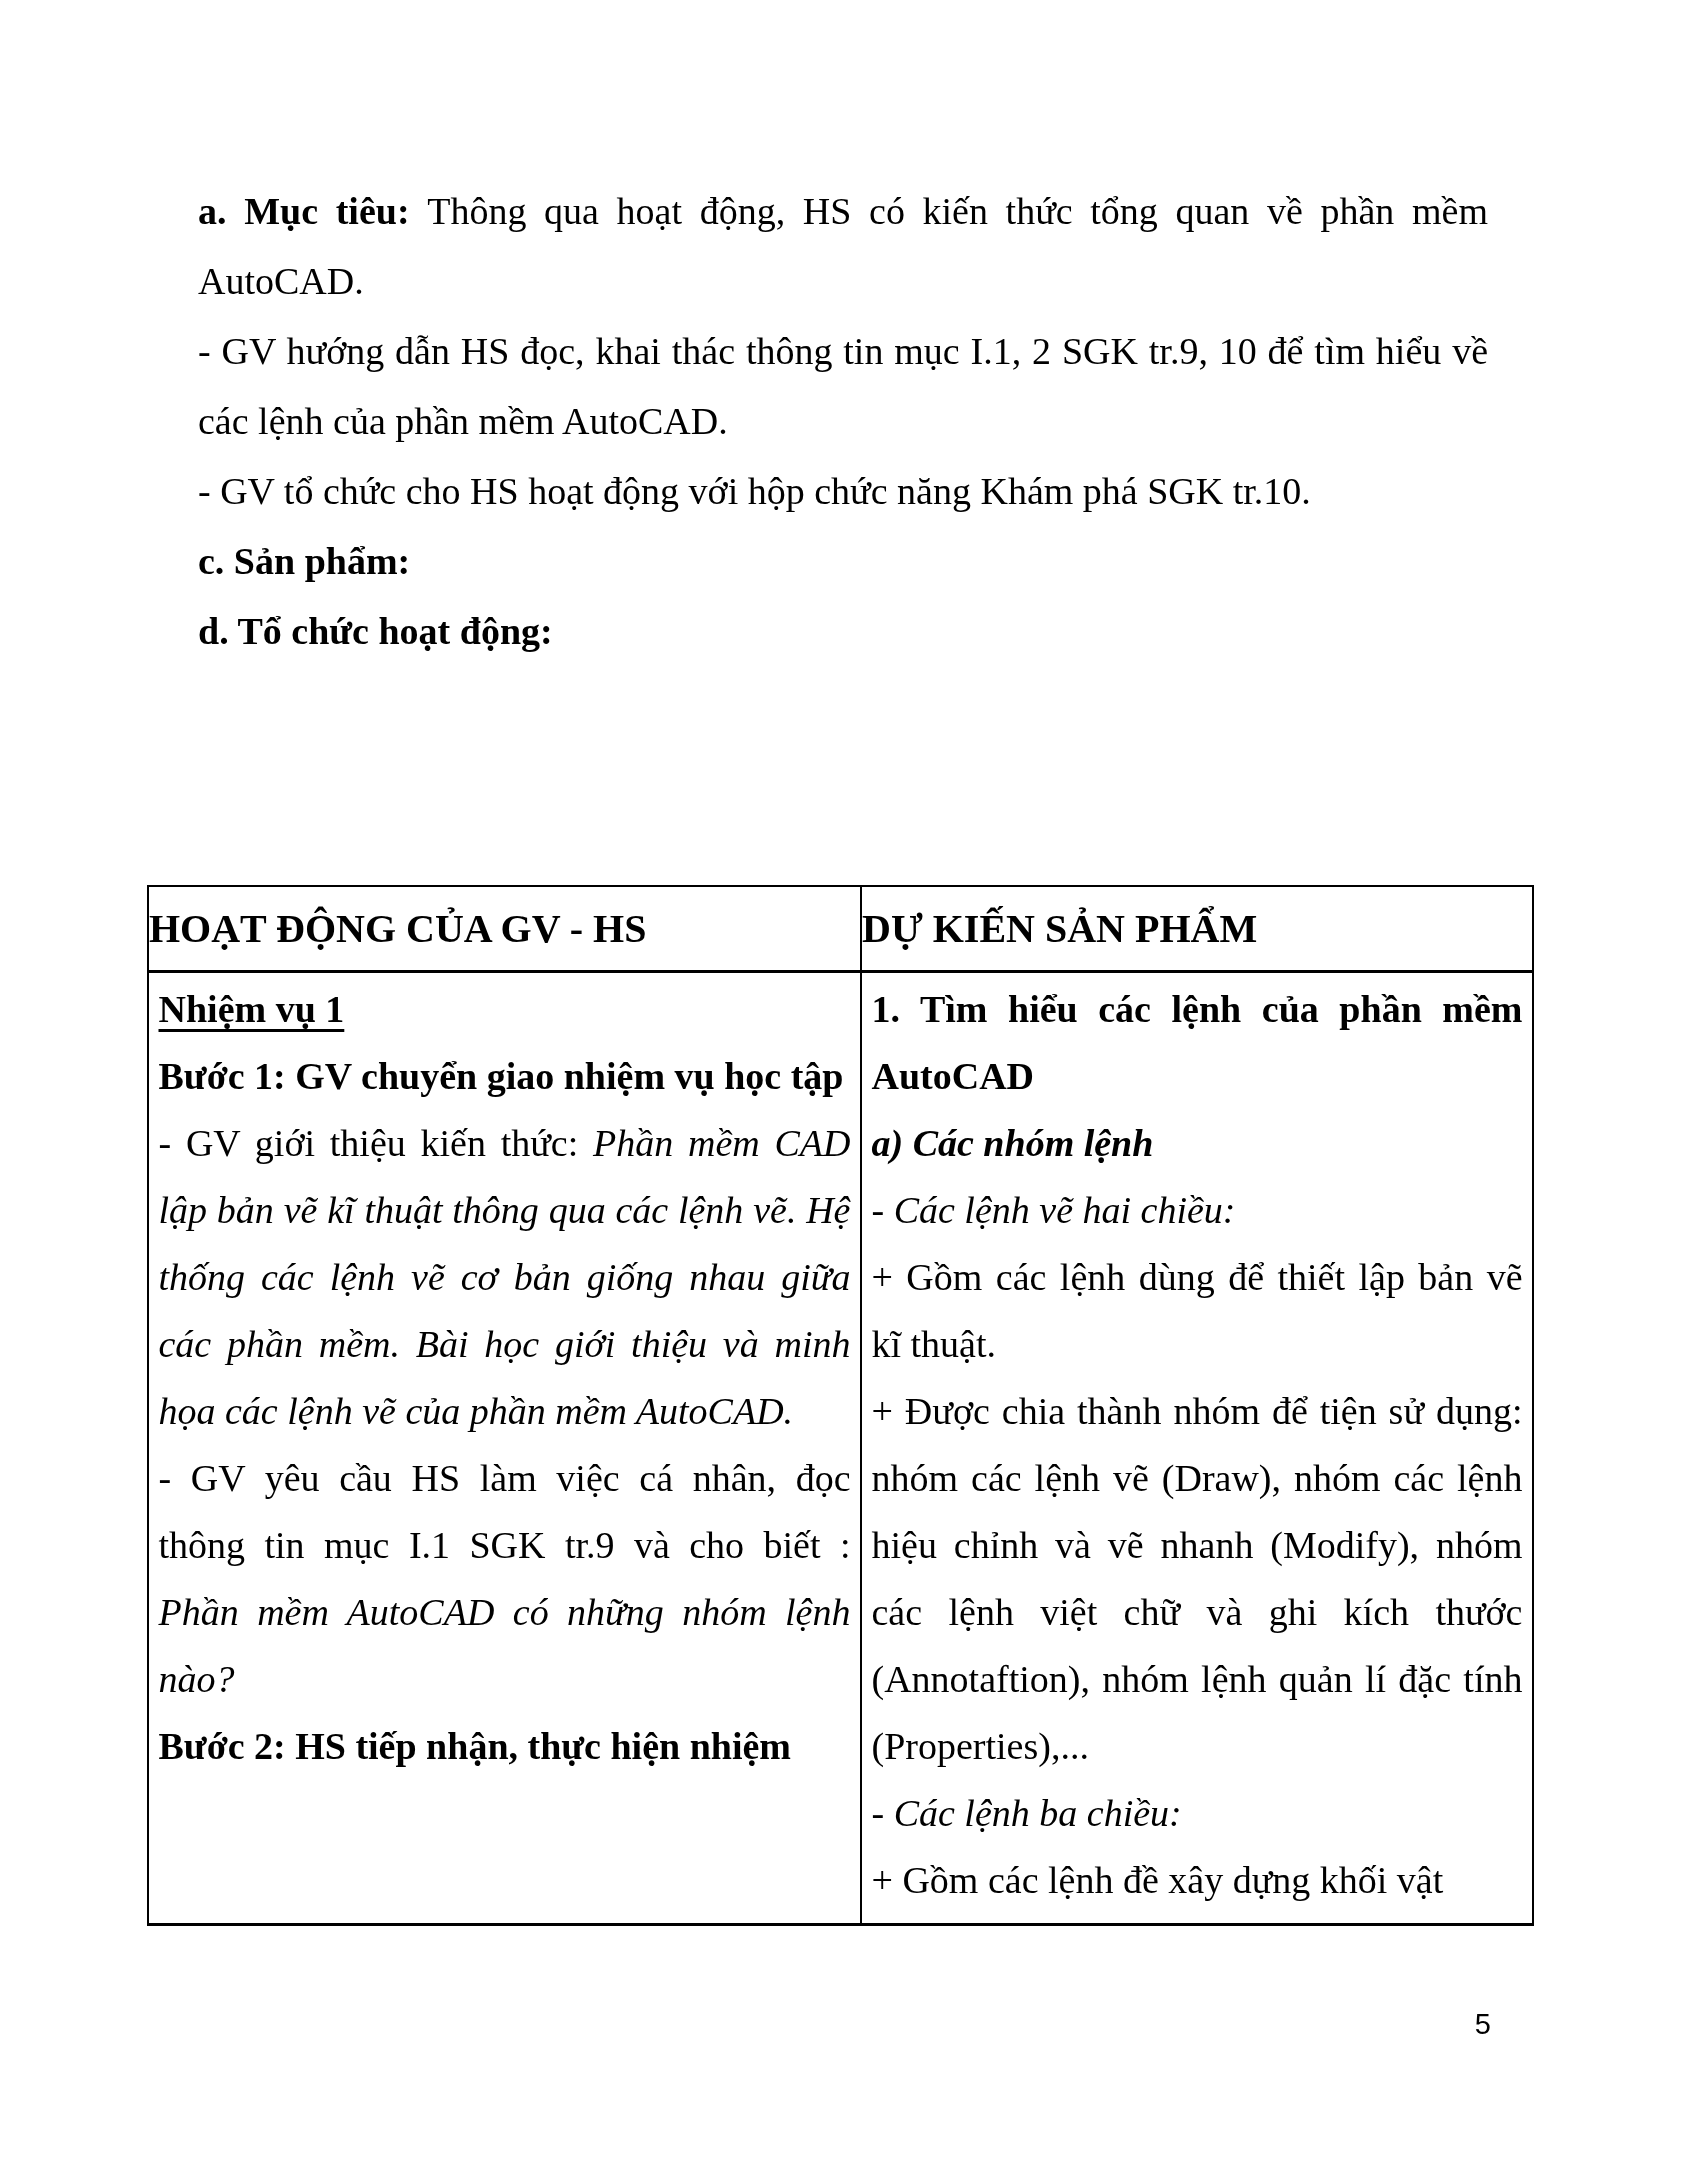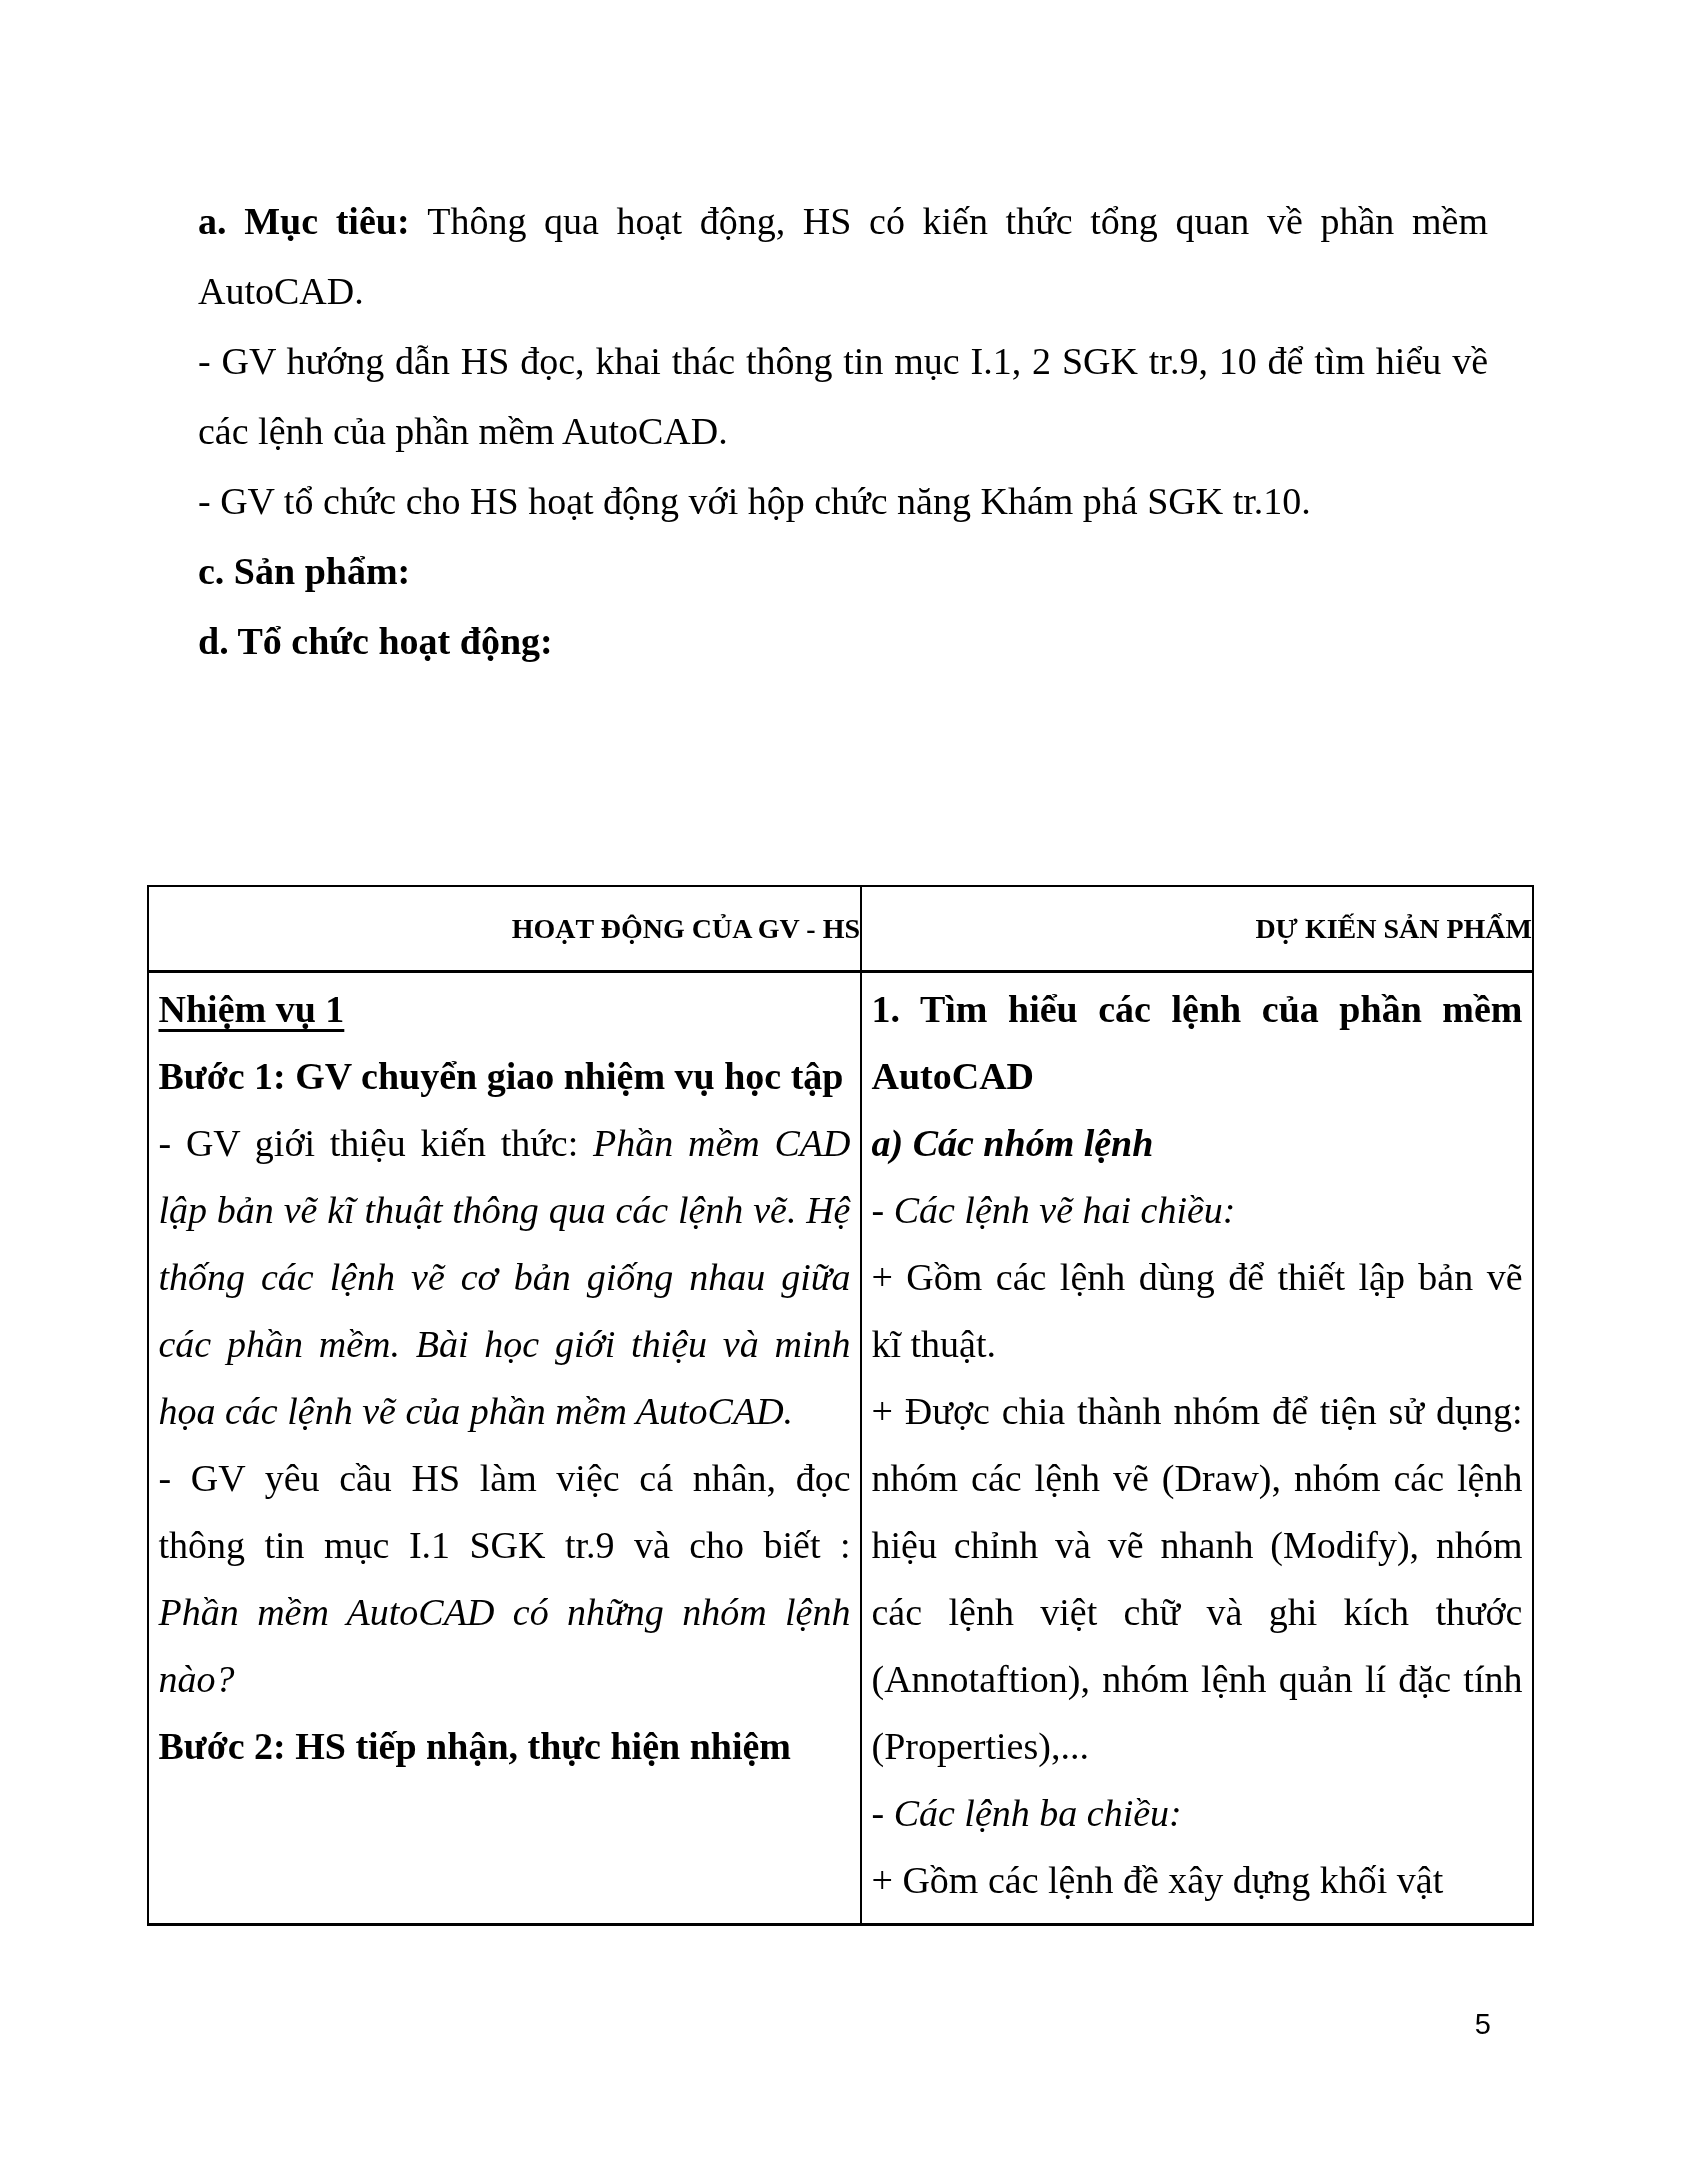--- a/index.html
+++ b/index.html
@@ -4,40 +4,40 @@
 <style>
   html,body{margin:0;padding:0;}
   body{
     width:1687px;height:2183px;background:#ffffff;color:#000;
     font-family:"Liberation Serif","DejaVu Serif",serif;
     position:relative;overflow:hidden;
   }
   .page{position:absolute;inset:0;background:#fff;}
   
   .body-text{
-    position:absolute;left:198px;top:186px;width:1290px;
+    position:absolute;left:198px;top:176px;width:1290px;
     font-size:38px;line-height:70px;text-align:justify;
   }
   .body-text p{margin:0;padding:0;}
   
   .b{font-weight:bold;}
   .i{font-style:italic;}
   .bi{font-weight:bold;font-style:italic;}
   .u{text-decoration:underline;text-decoration-thickness:3.2px;text-underline-offset:7.1px;}
   
   table.doc-table{
     position:absolute;left:147px;top:885px;width:1385px;
     border-collapse:collapse;table-layout:fixed;
   }
   table.doc-table th, table.doc-table td{
     border:2.4px solid #000;padding:0;vertical-align:top;
   }
   table.doc-table tr.hrow th{
-    height:83px;vertical-align:middle;text-align:right;
-    font-size:28px;font-weight:bold;border-bottom-width:3.2px;
+    height:83px;vertical-align:middle;text-align:left;
+    font-size:40px;font-weight:bold;border-bottom-width:3.2px;
   }
   table.doc-table tr.crow td{border-bottom-width:3.2px;}
   .cellbox{
     height:947px;overflow:hidden;
     padding:3.2px 9.5px 0 9.5px;
     font-size:38px;line-height:67px;text-align:justify;
   }
   .cellbox p{margin:0;padding:0;}
   
   .pageno{

